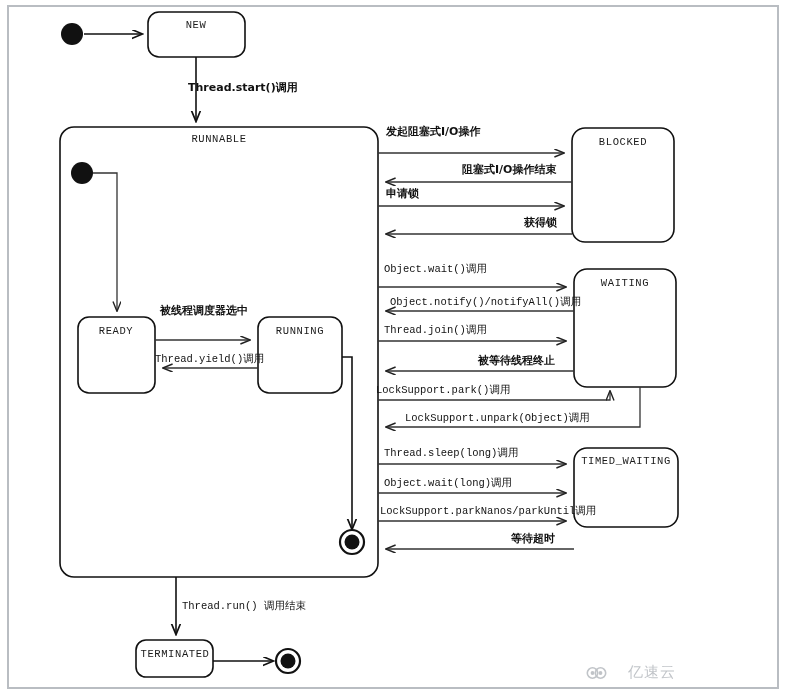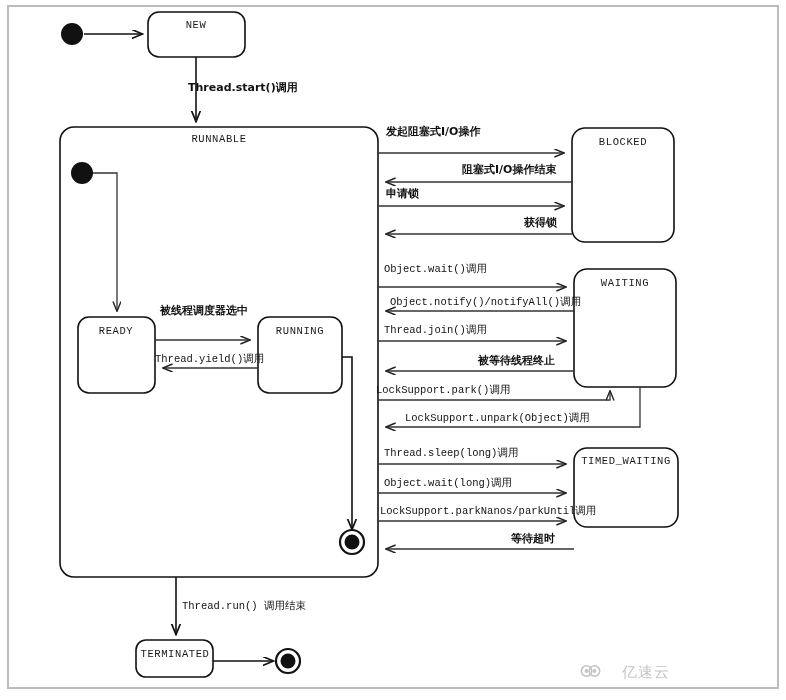--- a/index.html
+++ b/index.html
@@ -74,24 +74,24 @@
   .final-outer {
     fill: #ffffff;
     stroke: #111111;
     stroke-width: 2.2;
   }
   .final-inner {
     fill: #111111;
   }
   #watermark {
     position: absolute;
-    right: 18px;
+    right: 12px;
     bottom: 18px;
     display: flex;
-    align-items: flex-start;
+    align-items: center;
     gap: 20px;
     opacity: 0.55;
   }
   #watermark .wm-text {
     font-family: "DejaVu Sans", sans-serif;
     font-size: 15px;
     color: #8e949c;
     letter-spacing: 1px;
   }
 </style>

